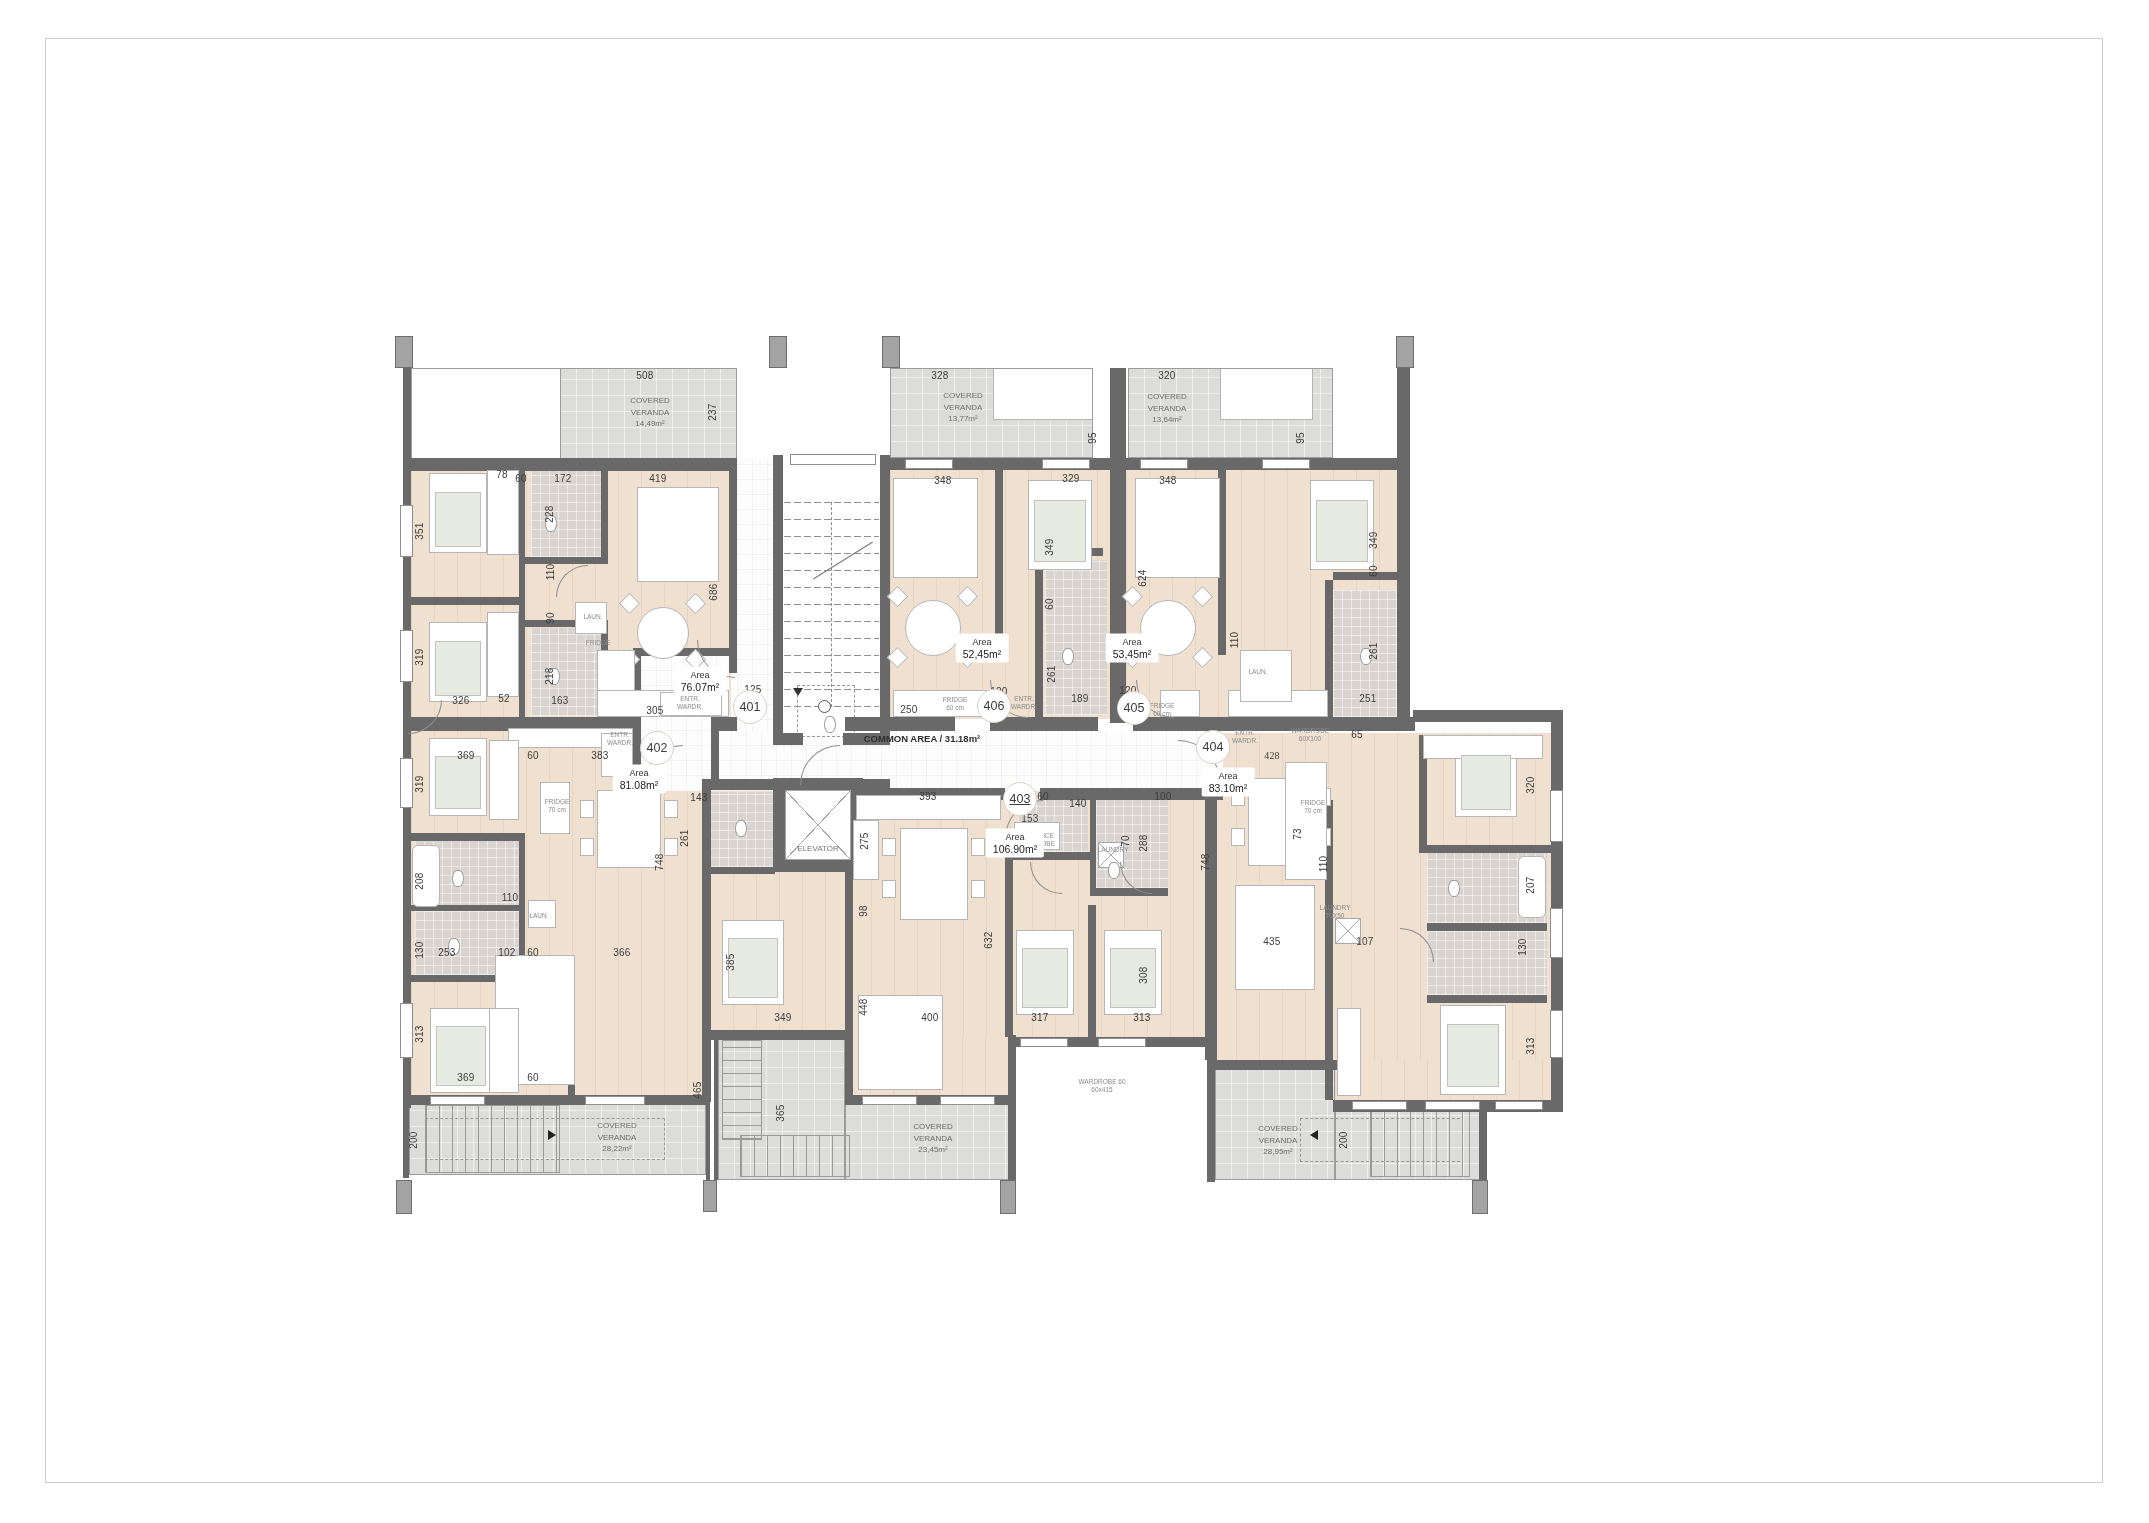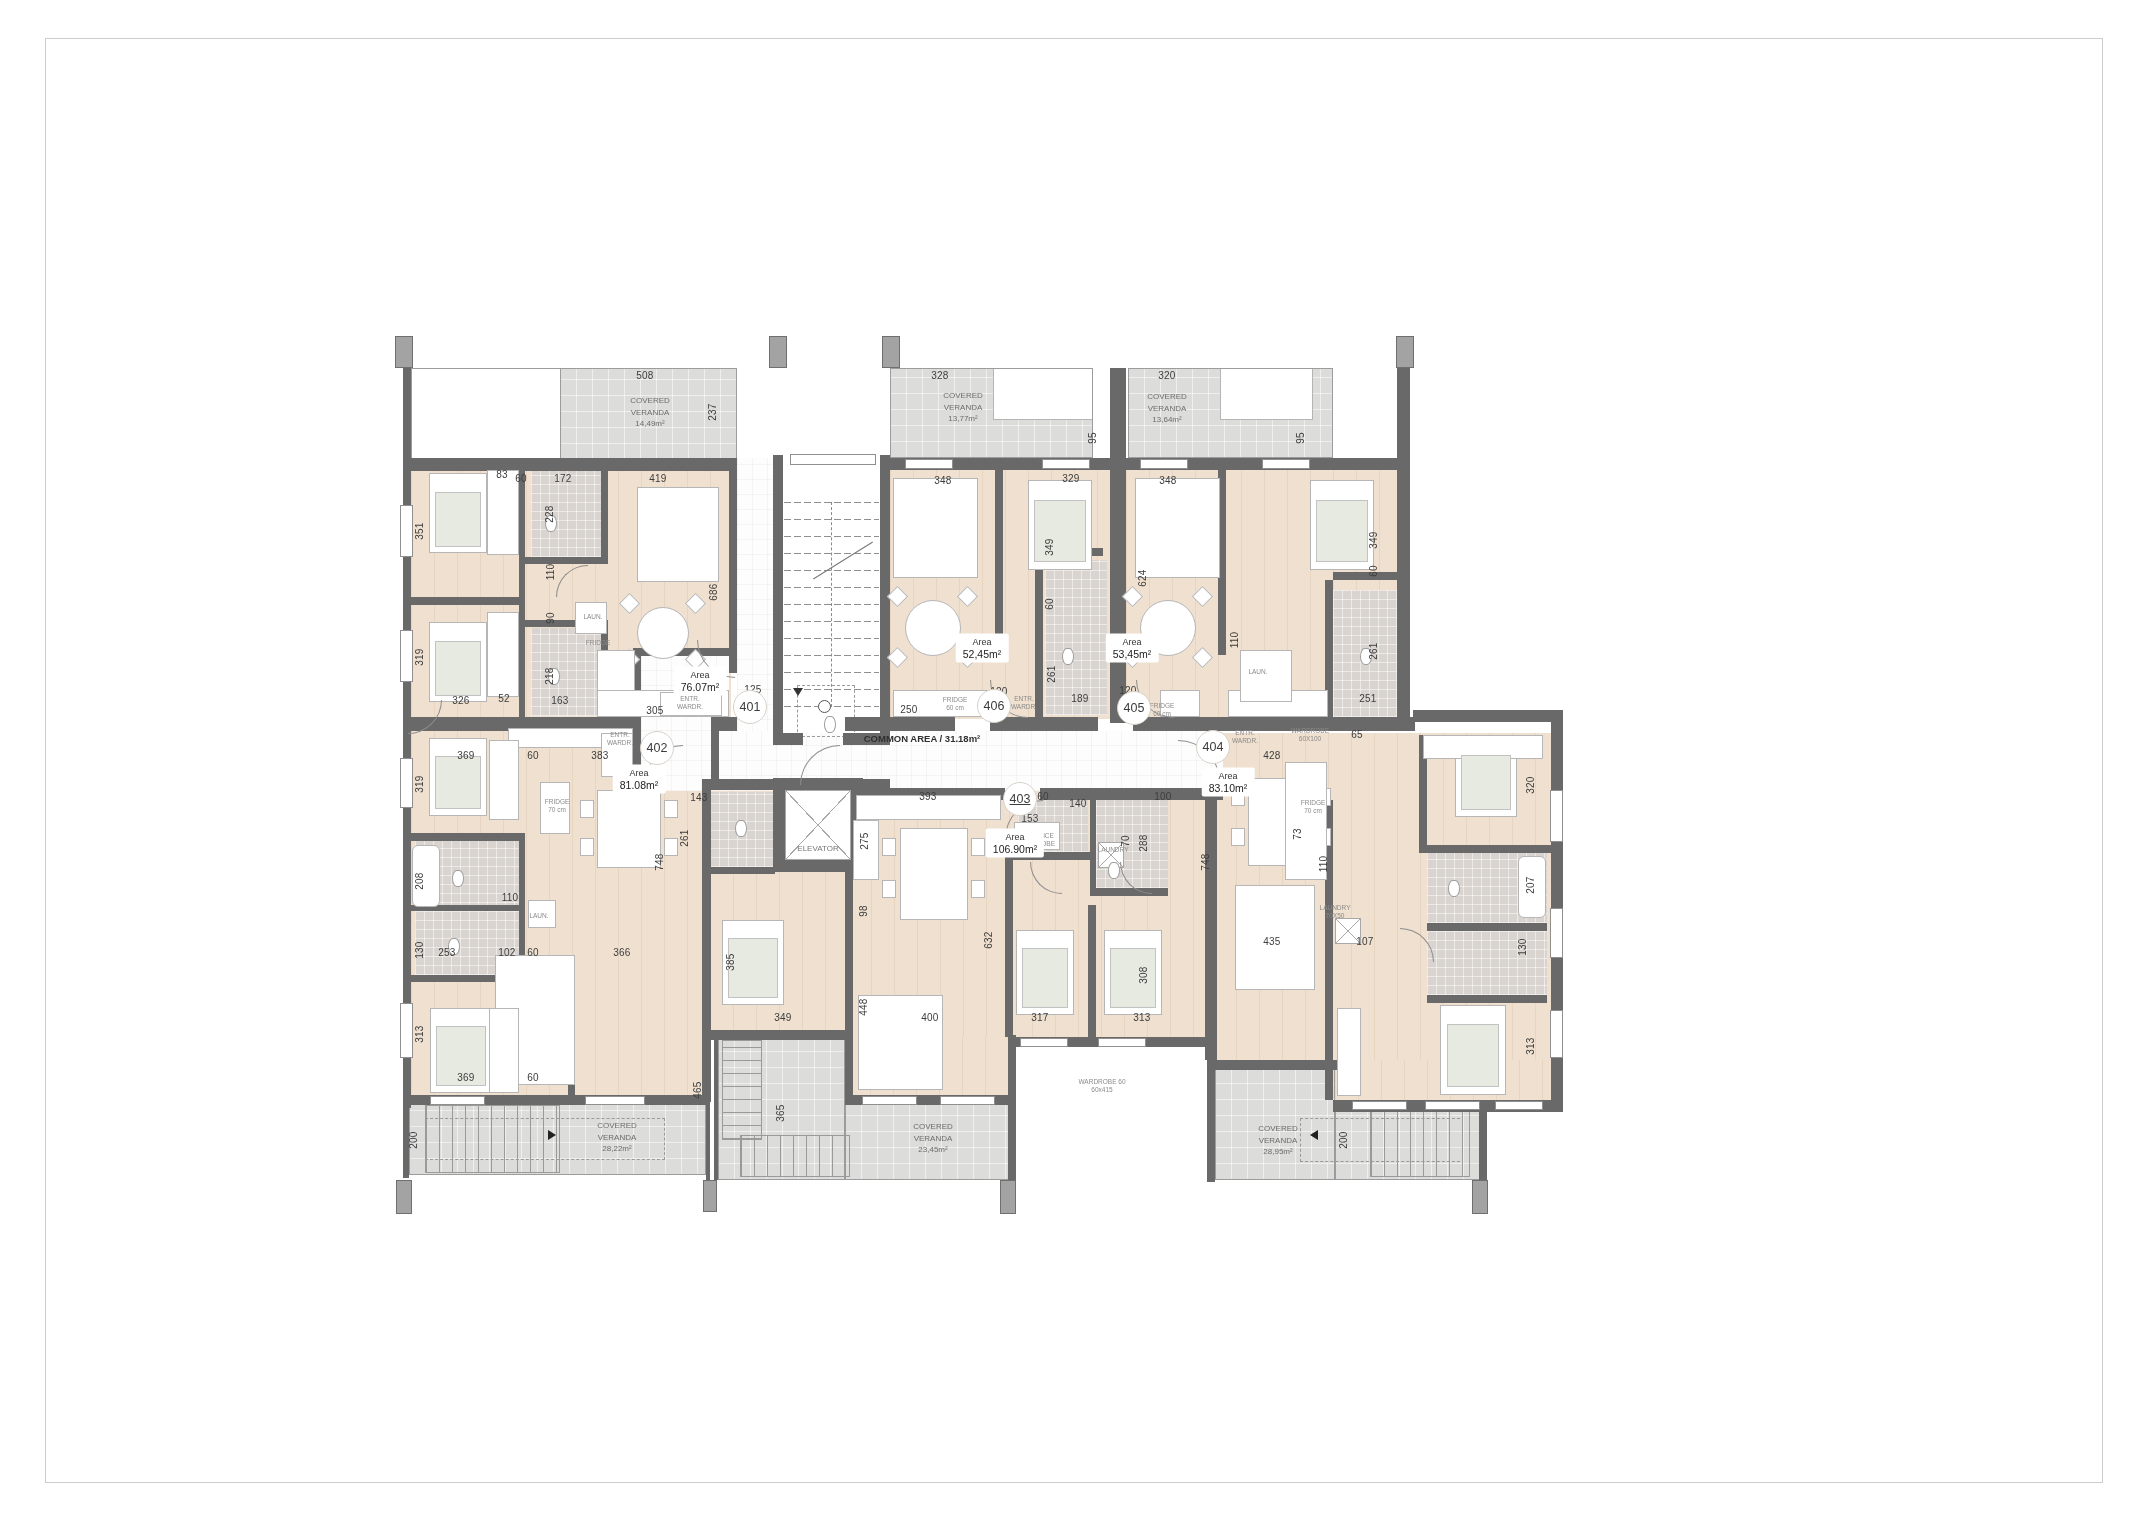--- a/index.html
+++ b/index.html
@@ -322,21 +322,21 @@
   <div id="labels">
       <div class="dim" style="left: 645px; top: 375px;">508</div>
       <div class="dim v" style="left: 712px; top: 412px;">237</div>
       <div class="dim" style="left: 940px; top: 375px;">328</div>
       <div class="dim v" style="left: 1092px; top: 438px;">95</div>
       <div class="dim" style="left: 1167px; top: 375px;">320</div>
       <div class="dim v" style="left: 1300px; top: 438px;">95</div>
       <div class="dim" style="left: 521px; top: 478px;">60</div>
       <div class="dim" style="left: 563px; top: 478px;">172</div>
       <div class="dim" style="left: 658px; top: 478px;">419</div>
-      <div class="dim" style="left: 502px; top: 474px;">83</div>
+      <div class="dim" style="left: 502px; top: 474px;">78</div>
       <div class="dim" style="left: 943px; top: 480px;">348</div>
       <div class="dim" style="left: 1055px; top: 478px; margin-left: 16px;">329</div>
       <div class="dim" style="left: 1168px; top: 480px;">348</div>
       <div class="dim v" style="left: 419px; top: 531px;">351</div>
       <div class="dim v" style="left: 549px; top: 514px;">228</div>
       <div class="dim v" style="left: 1049px; top: 547px;">349</div>
       <div class="dim v" style="left: 1373px; top: 540px;">349</div>
       <div class="dim v" style="left: 550px; top: 572px;">110</div>
       <div class="dim v" style="left: 1049px; top: 604px;">60</div>
       <div class="dim v" style="left: 1373px; top: 571px;">60</div>
@@ -357,21 +357,21 @@
       <div class="dim" style="left: 999px; top: 691px;">120</div>
       <div class="dim" style="left: 1080px; top: 698px;">189</div>
       <div class="dim" style="left: 1128px; top: 690px;">120</div>
       <div class="dim" style="left: 1368px; top: 698px;">251</div>
       <div class="dim" style="left: 466px; top: 755px;">369</div>
       <div class="dim" style="left: 533px; top: 755px;">60</div>
       <div class="dim" style="left: 600px; top: 755px;">383</div>
       <div class="dim v" style="left: 419px; top: 784px;">319</div>
       <div class="dim" style="left: 699px; top: 797px;">143</div>
       <div class="dim" style="left: 928px; top: 796px;">393</div>
-      <div class="dim" style="left: 1272px; top: 755px;">428</div>
+      <div class="dim" style="left: 1272px; top: 755px; font-family: Liberation Serif, serif;">428</div>
       <div class="dim" style="left: 1357px; top: 734px;">65</div>
       <div class="dim" style="left: 1043px; top: 796px;">60</div>
       <div class="dim" style="left: 1078px; top: 803px;">140</div>
       <div class="dim" style="left: 1163px; top: 796px;">100</div>
       <div class="dim" style="left: 1030px; top: 818px;">153</div>
       <div class="dim v" style="left: 419px; top: 881px;">208</div>
       <div class="dim v" style="left: 684px; top: 838px;">261</div>
       <div class="dim v" style="left: 864px; top: 841px;">275</div>
       <div class="dim v" style="left: 1297px; top: 834px;">73</div>
       <div class="dim v" style="left: 1125px; top: 841px;">70</div>

